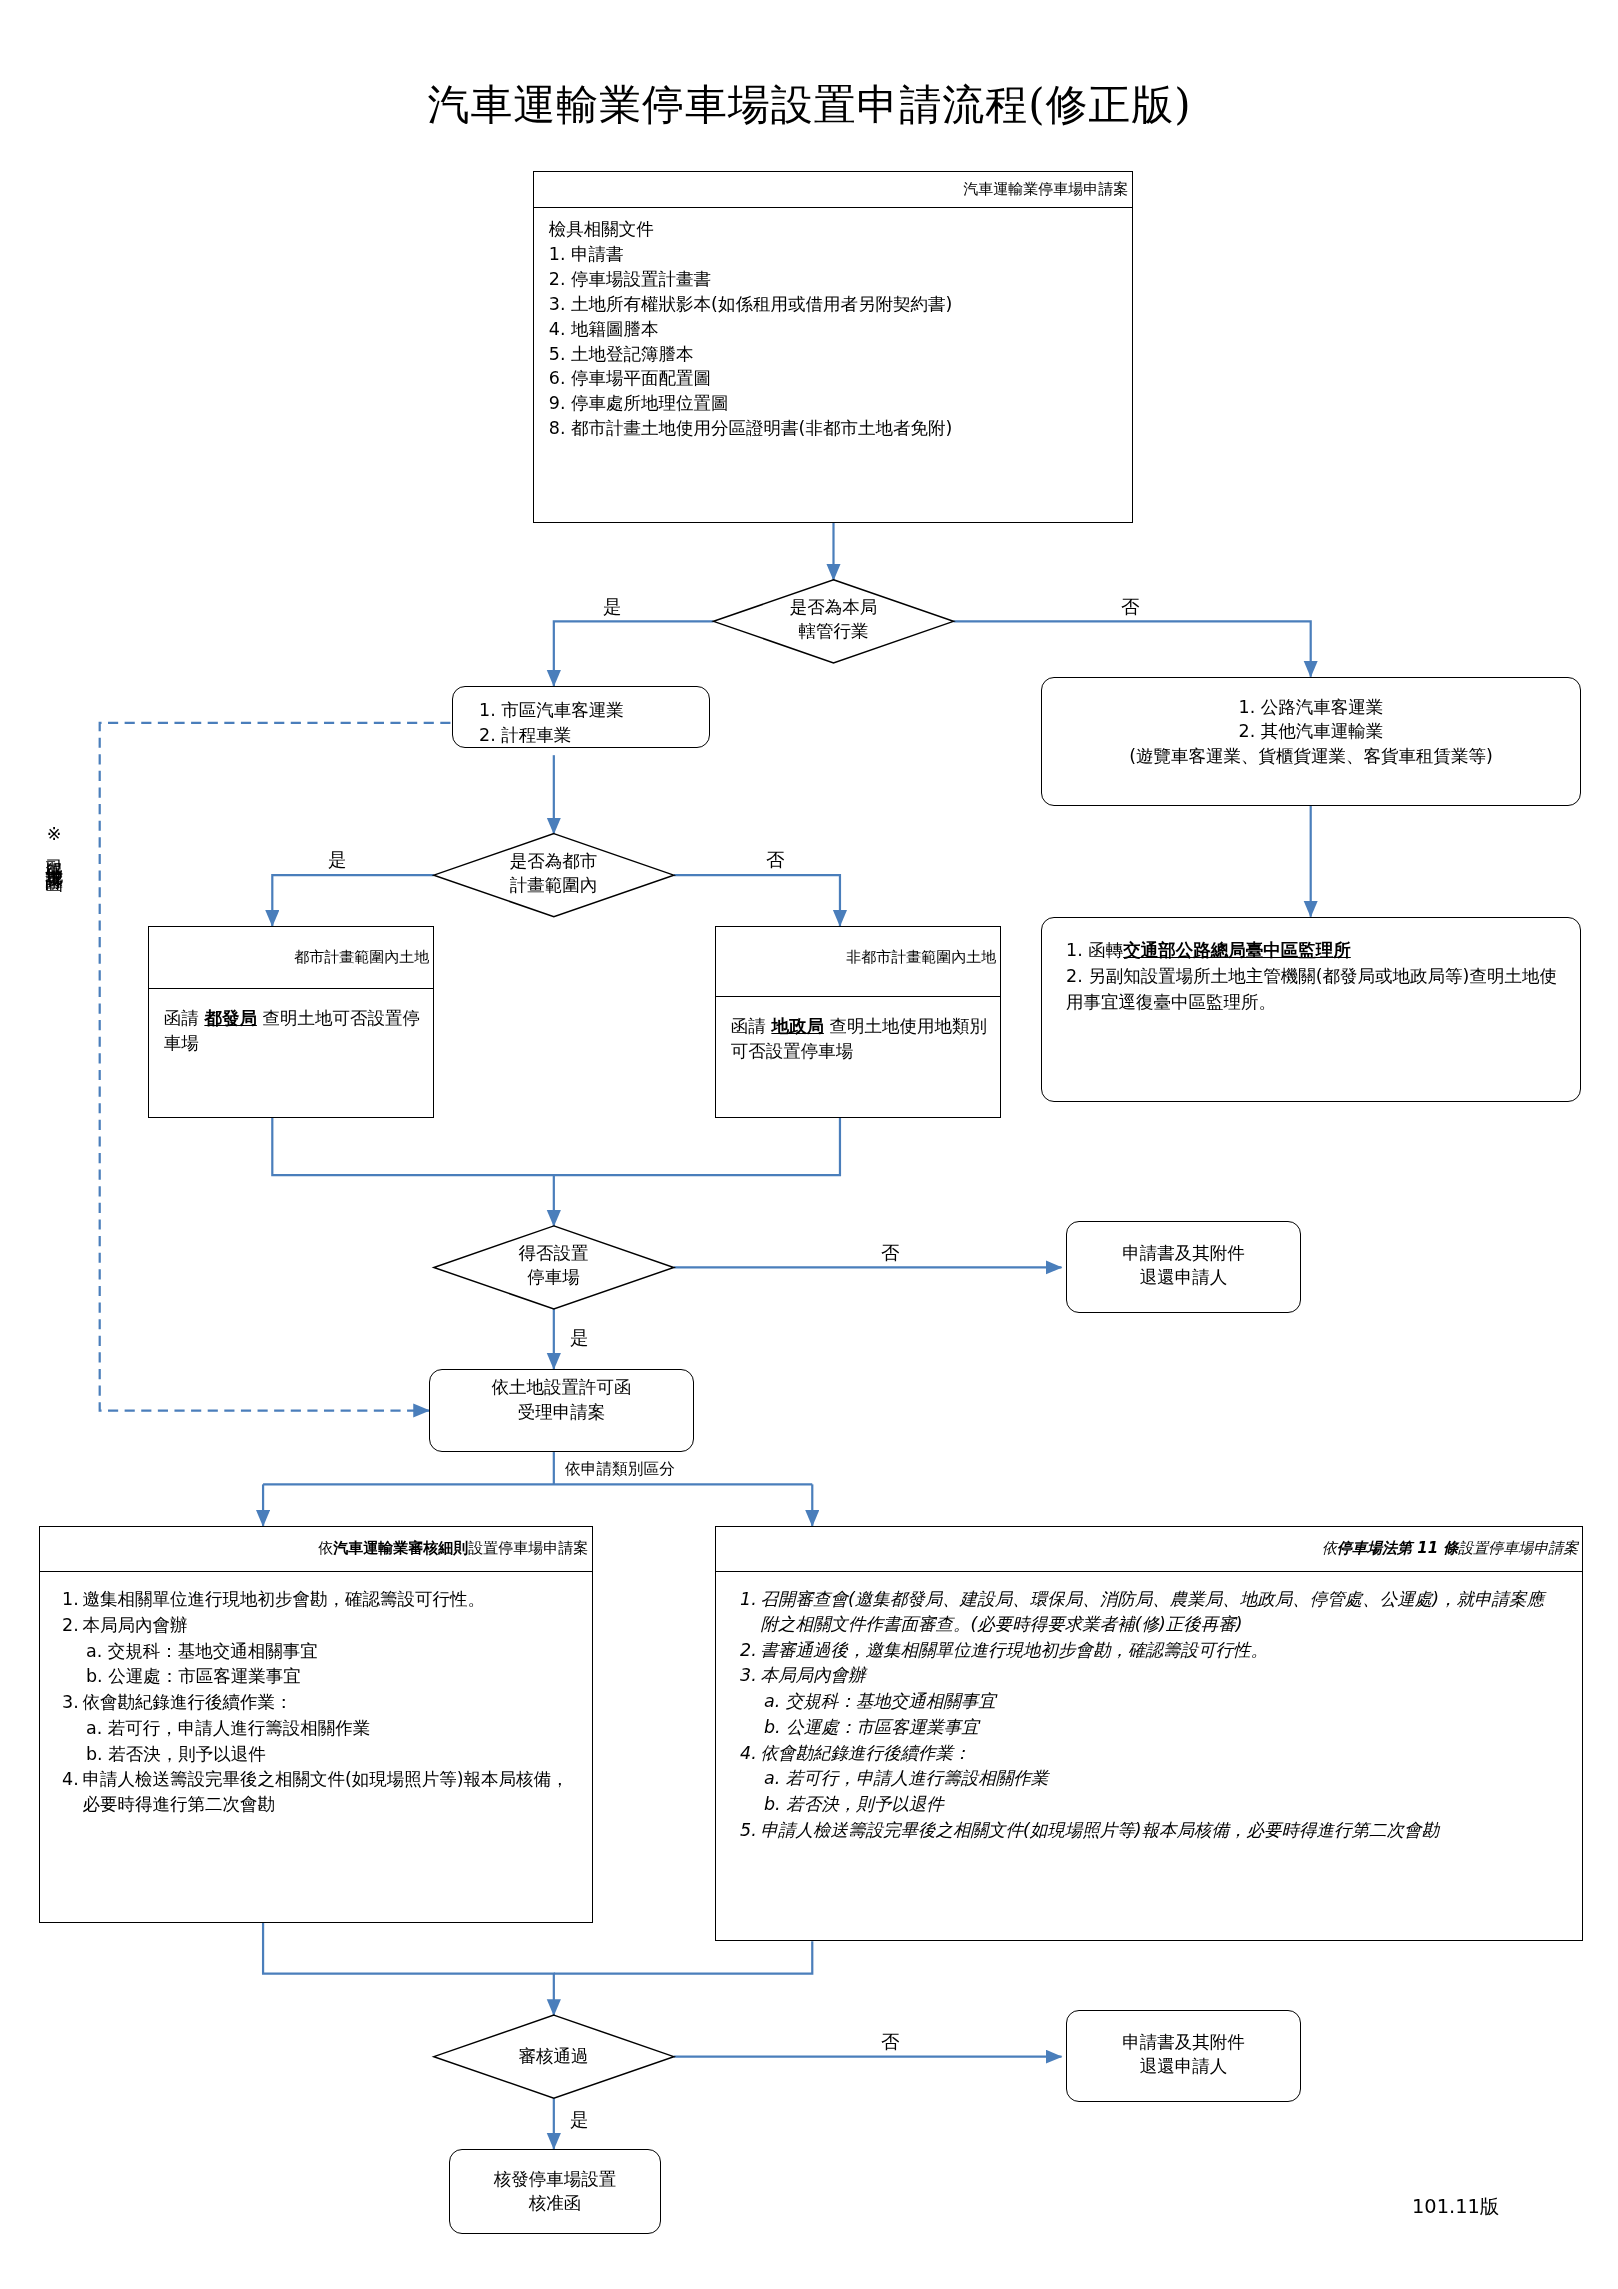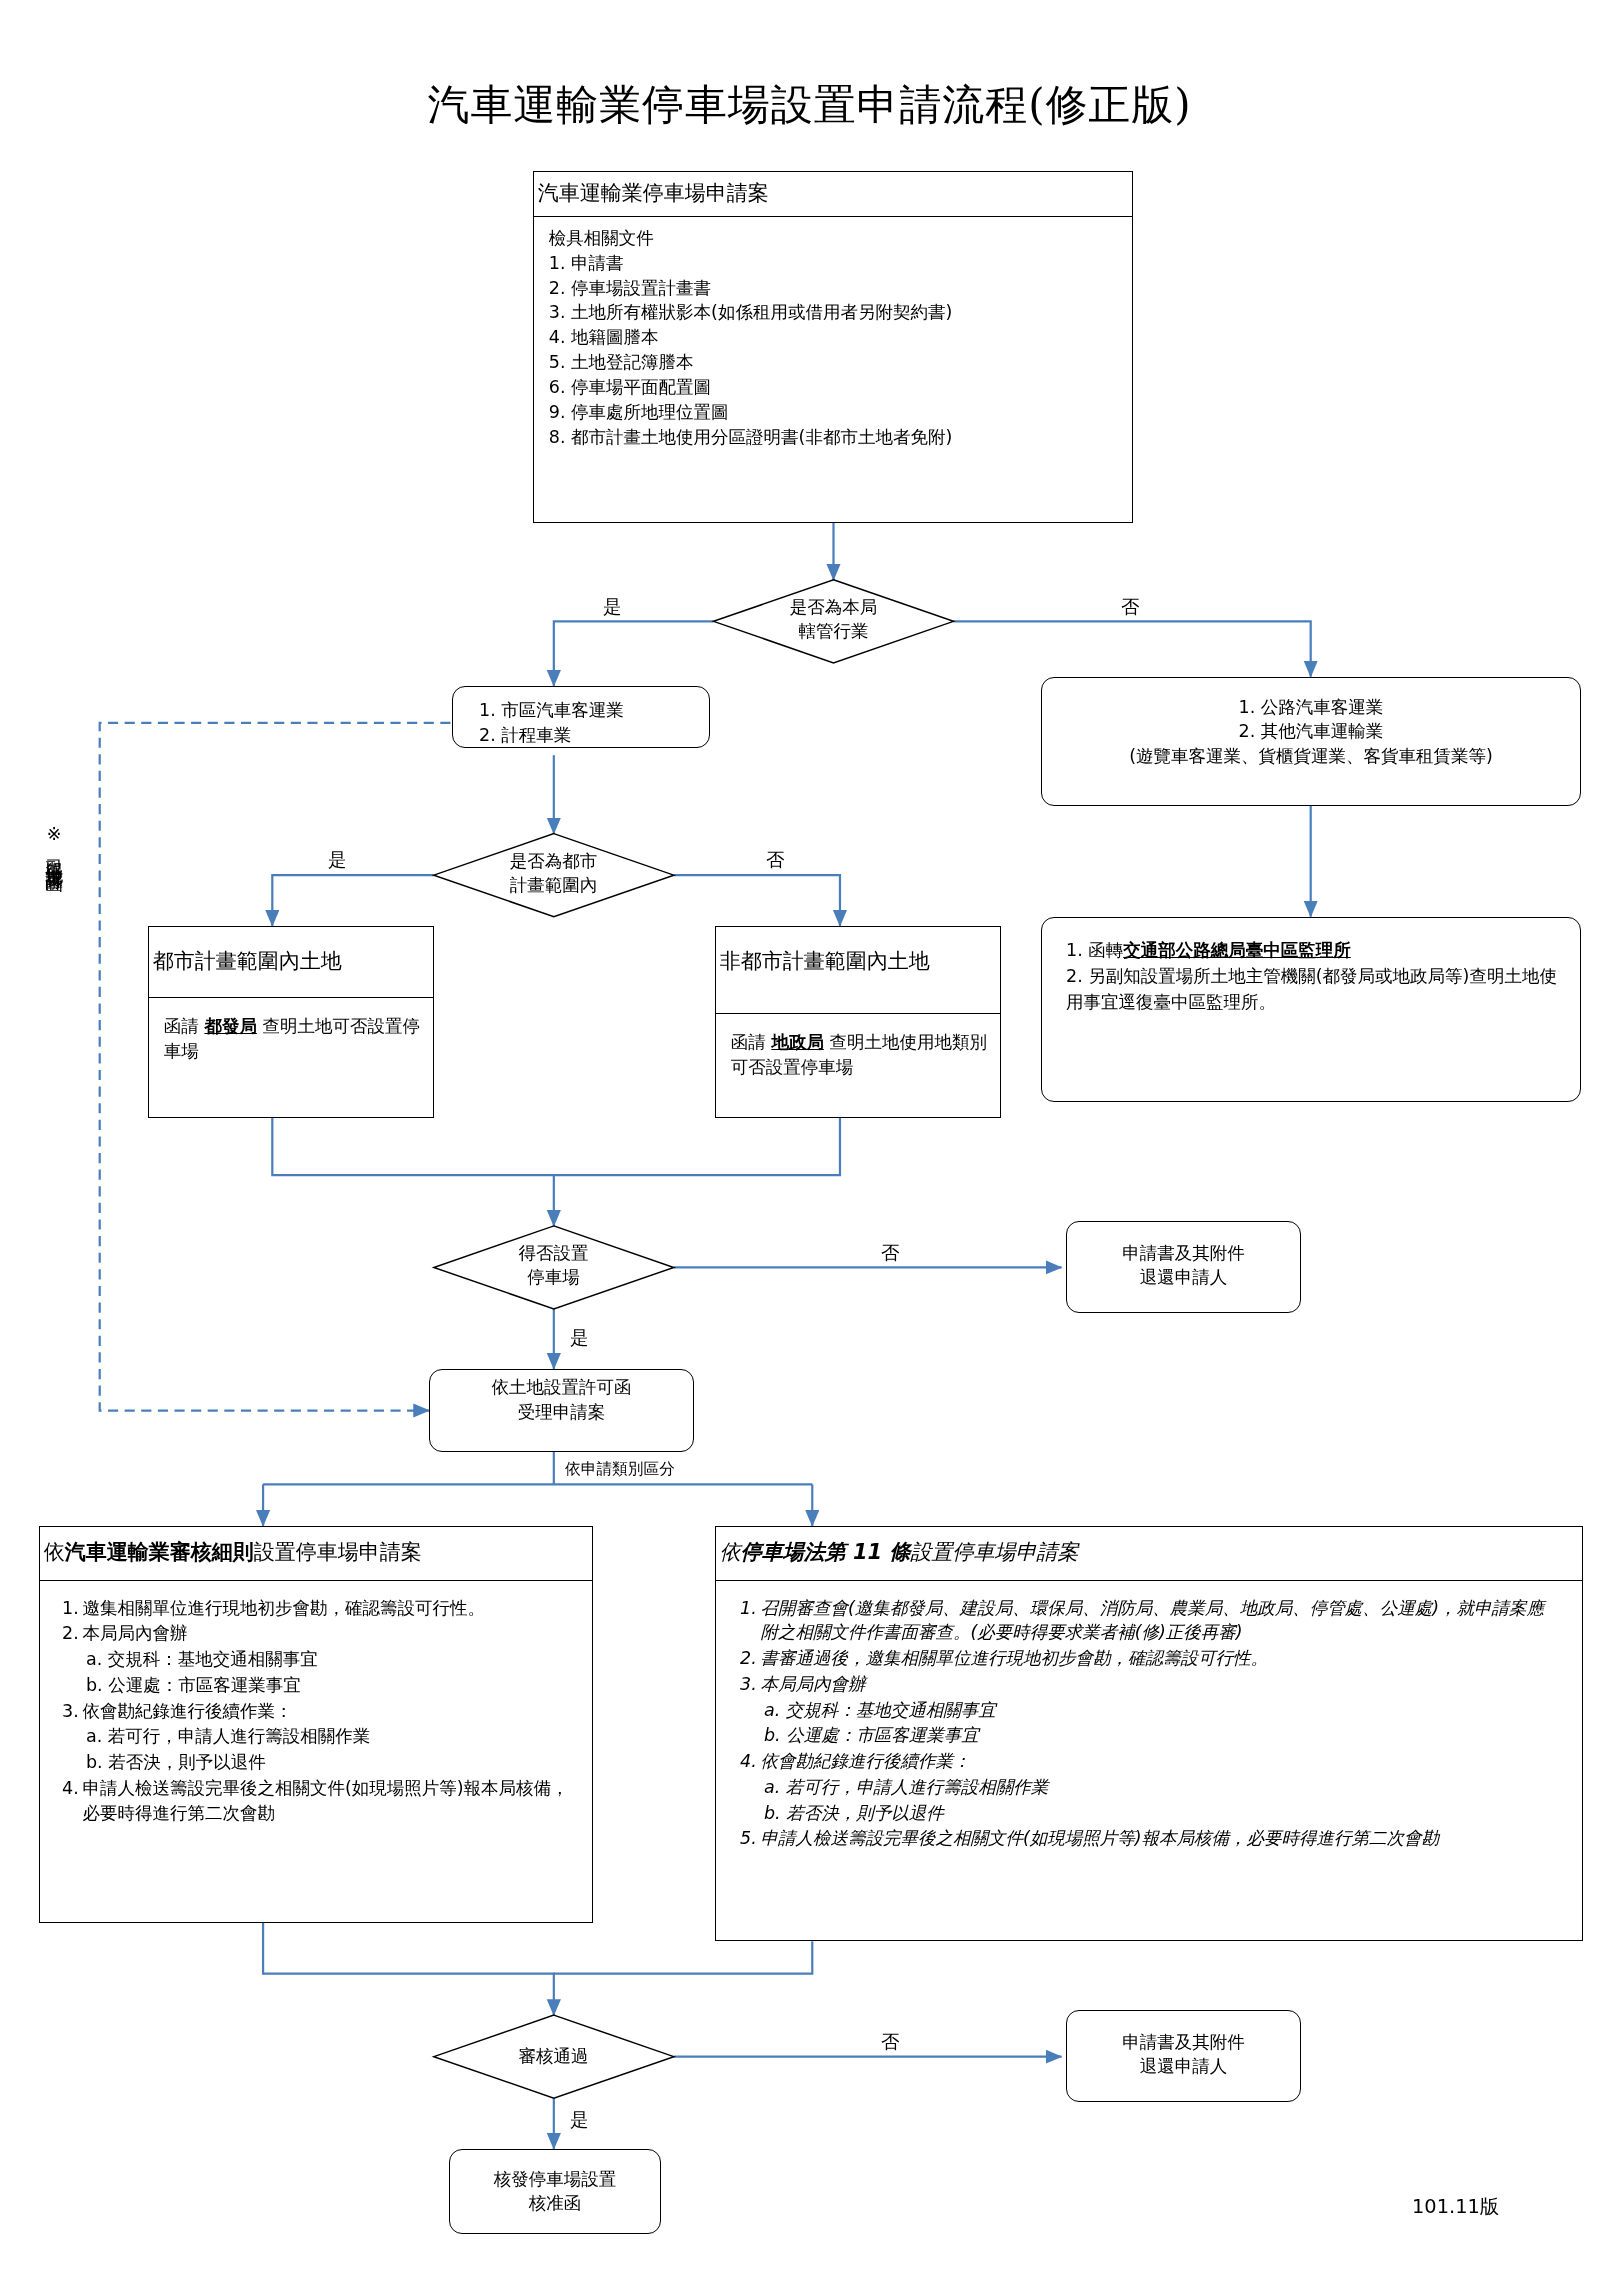--- a/index.html
+++ b/index.html
@@ -37,23 +37,23 @@
     border: 1.5px solid #000;
     background: #ffffff;
     font-size: 17.5px;
     line-height: 1.42;
   }
   .box.rounded {
     border-radius: 13px;
   }
   .box-hdr {
     border-bottom: 1.5px solid #000;
-    text-align: left;
+    text-align: right;
     padding: 6.5px 3.7px 7.4px 3.7px;
-    font-size: 21px;
+    font-size: 15px;
   }
   .box-body {
     padding: 9.2px 13px 9.2px 14.8px;
   }
   .center {
     text-align: center;
   }
   .ulined { text-decoration: underline; }
   .bold { font-weight: bold; }
   .lbl {
@@ -214,21 +214,21 @@
   <div class="box" style="left:148px; top:900px; width:286px; height:192px;">
     <div class="box-hdr" style="padding-top:20px; padding-bottom:20px;">都市計畫範圍內土地</div>
     <div class="box-body" style="padding-top:16.6px;">
       <span>函請</span>
       <span class="ulined bold">都發局</span>
       <span>查明土地可否設置停車場</span>
     </div>
   </div>
 
   <div class="box" style="left:715px; top:900px; width:286px; height:192px;">
-    <div class="box-hdr" style="padding-top:20px; padding-bottom:36px;">非都市計畫範圍內土地</div>
+    <div class="box-hdr" style="padding-top:20px; padding-bottom:28px;">非都市計畫範圍內土地</div>
     <div class="box-body" style="padding-top:16.6px;">
       <span>函請</span>
       <span class="ulined bold">地政局</span>
       <span>查明土地使用地類別可否設置停車場</span>
     </div>
   </div>
 
   <div class="box rounded" style="left:1041px; top:891px; width:540px; height:185px; padding:18.5px 20px 0 24px; line-height:1.5;">
     <div>
       <span>1. 函轉</span><span class="ulined bold">交通部公路總局臺中區監理所</span>

